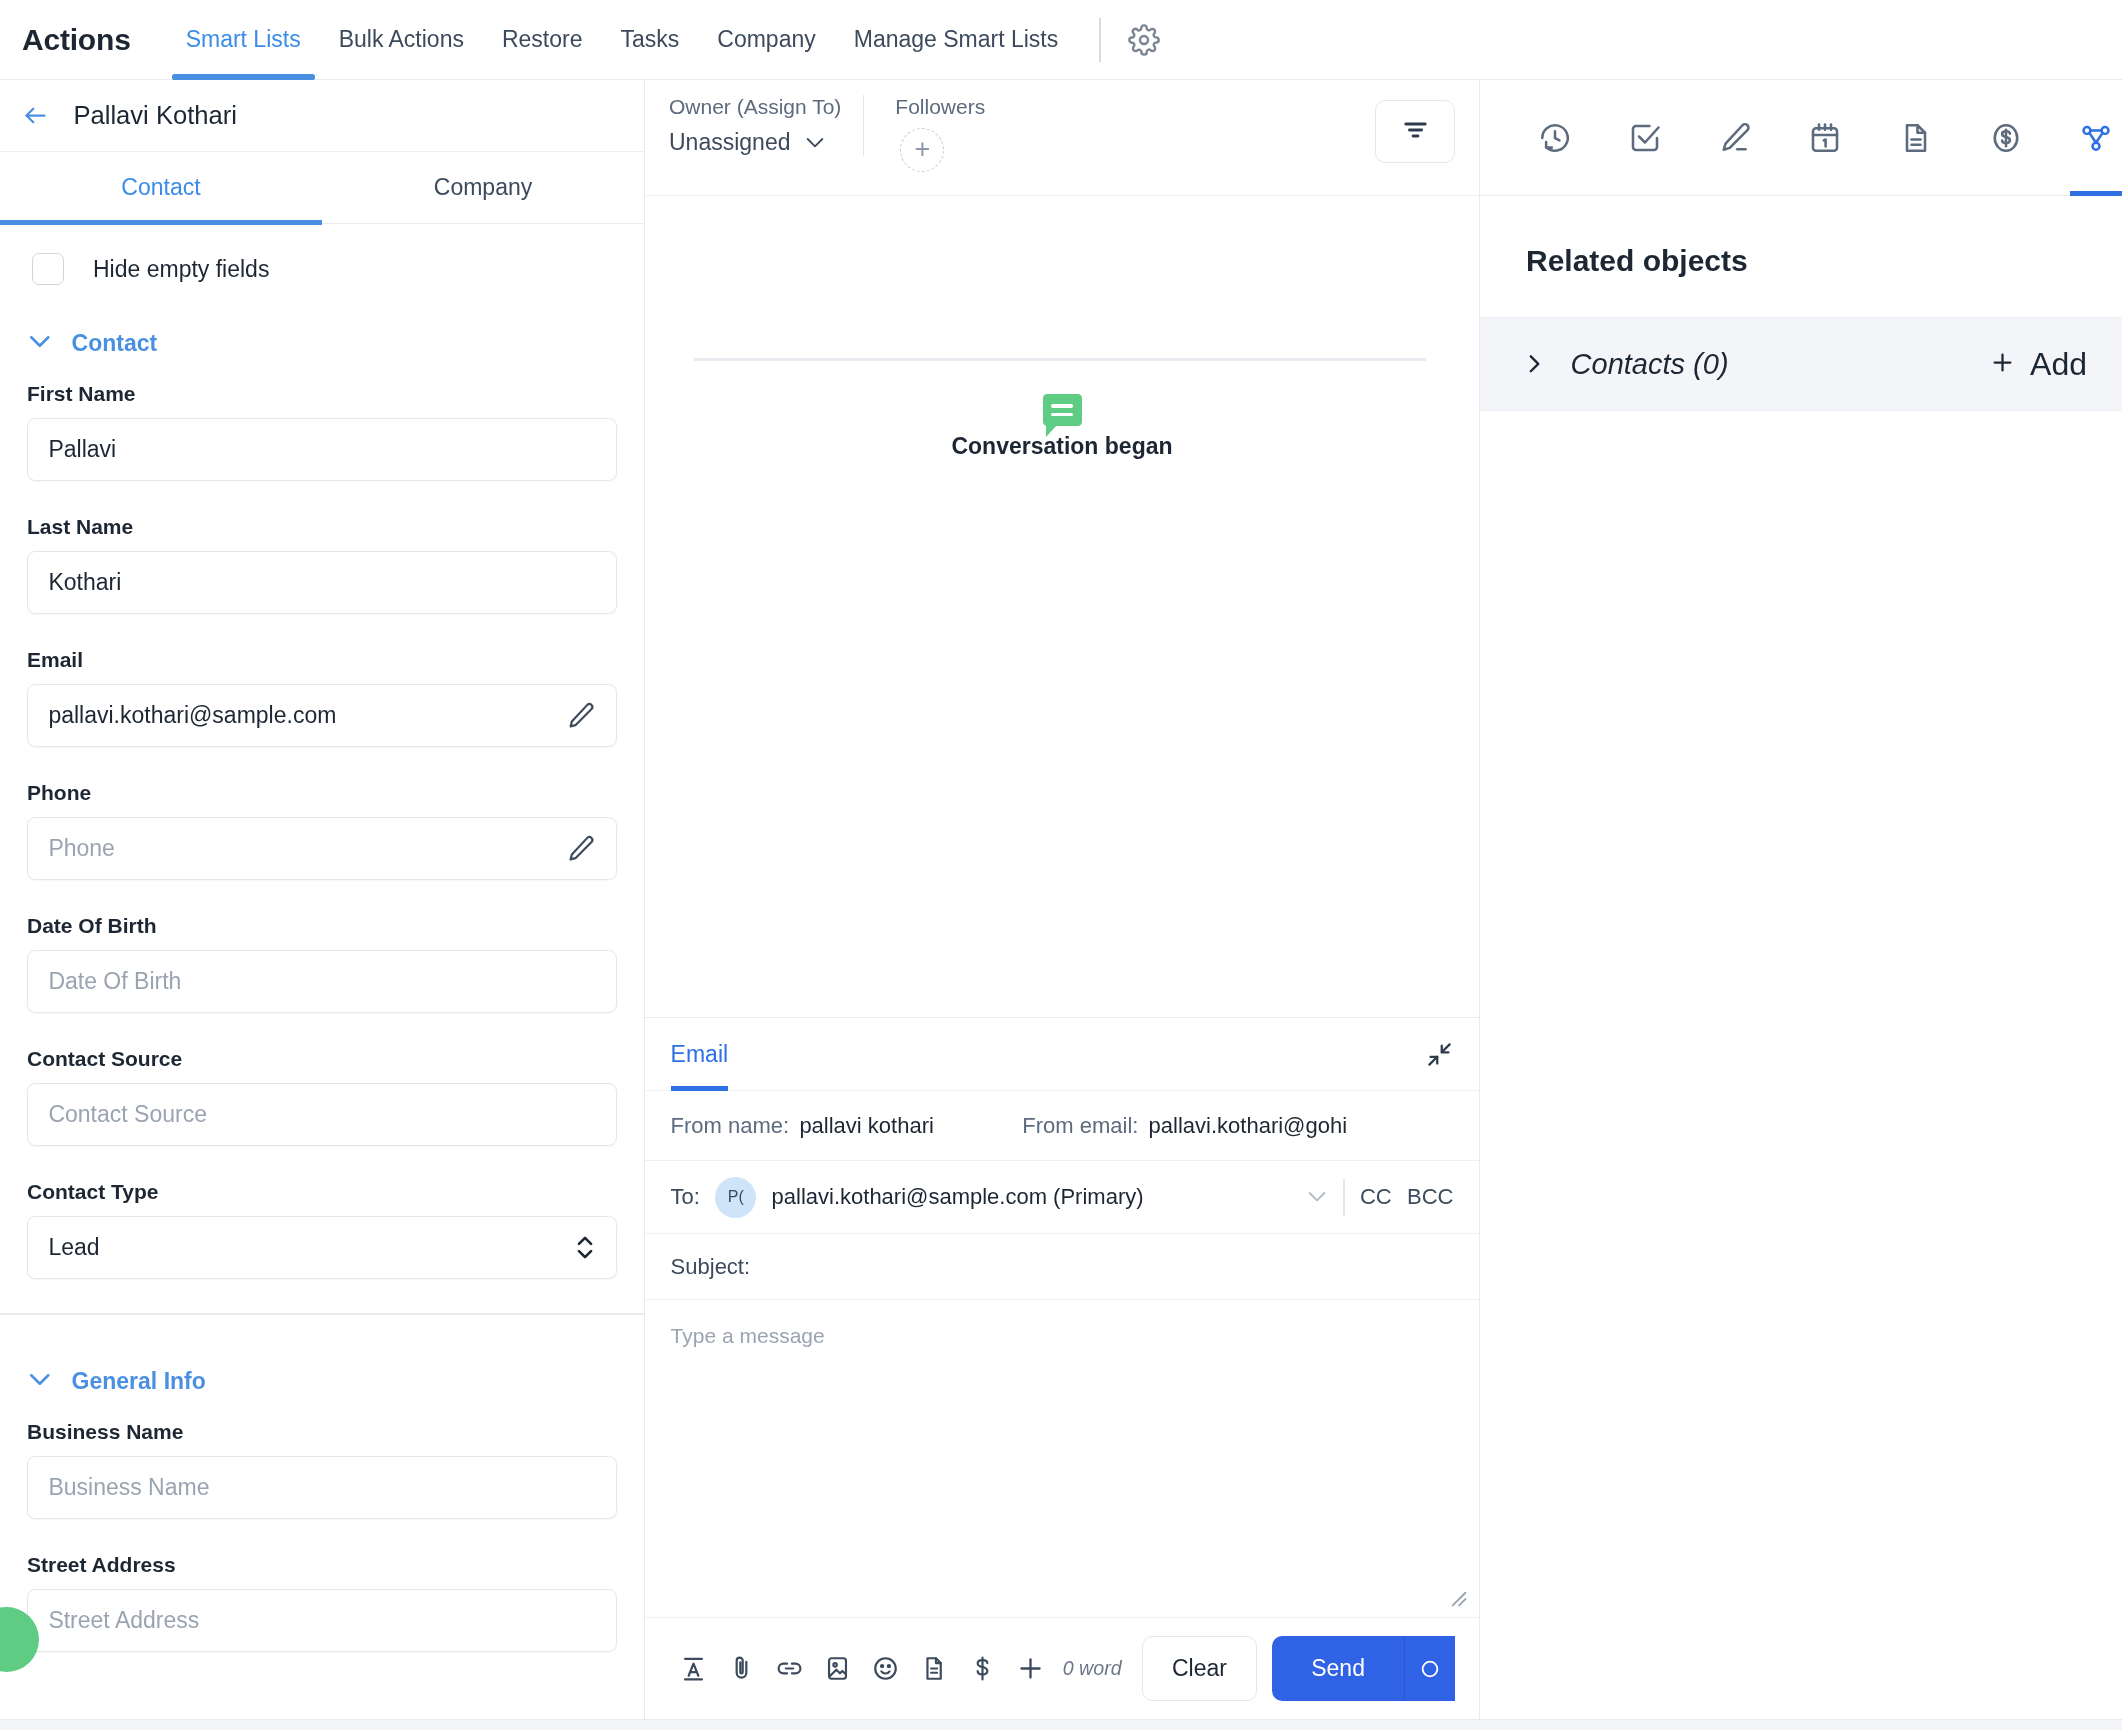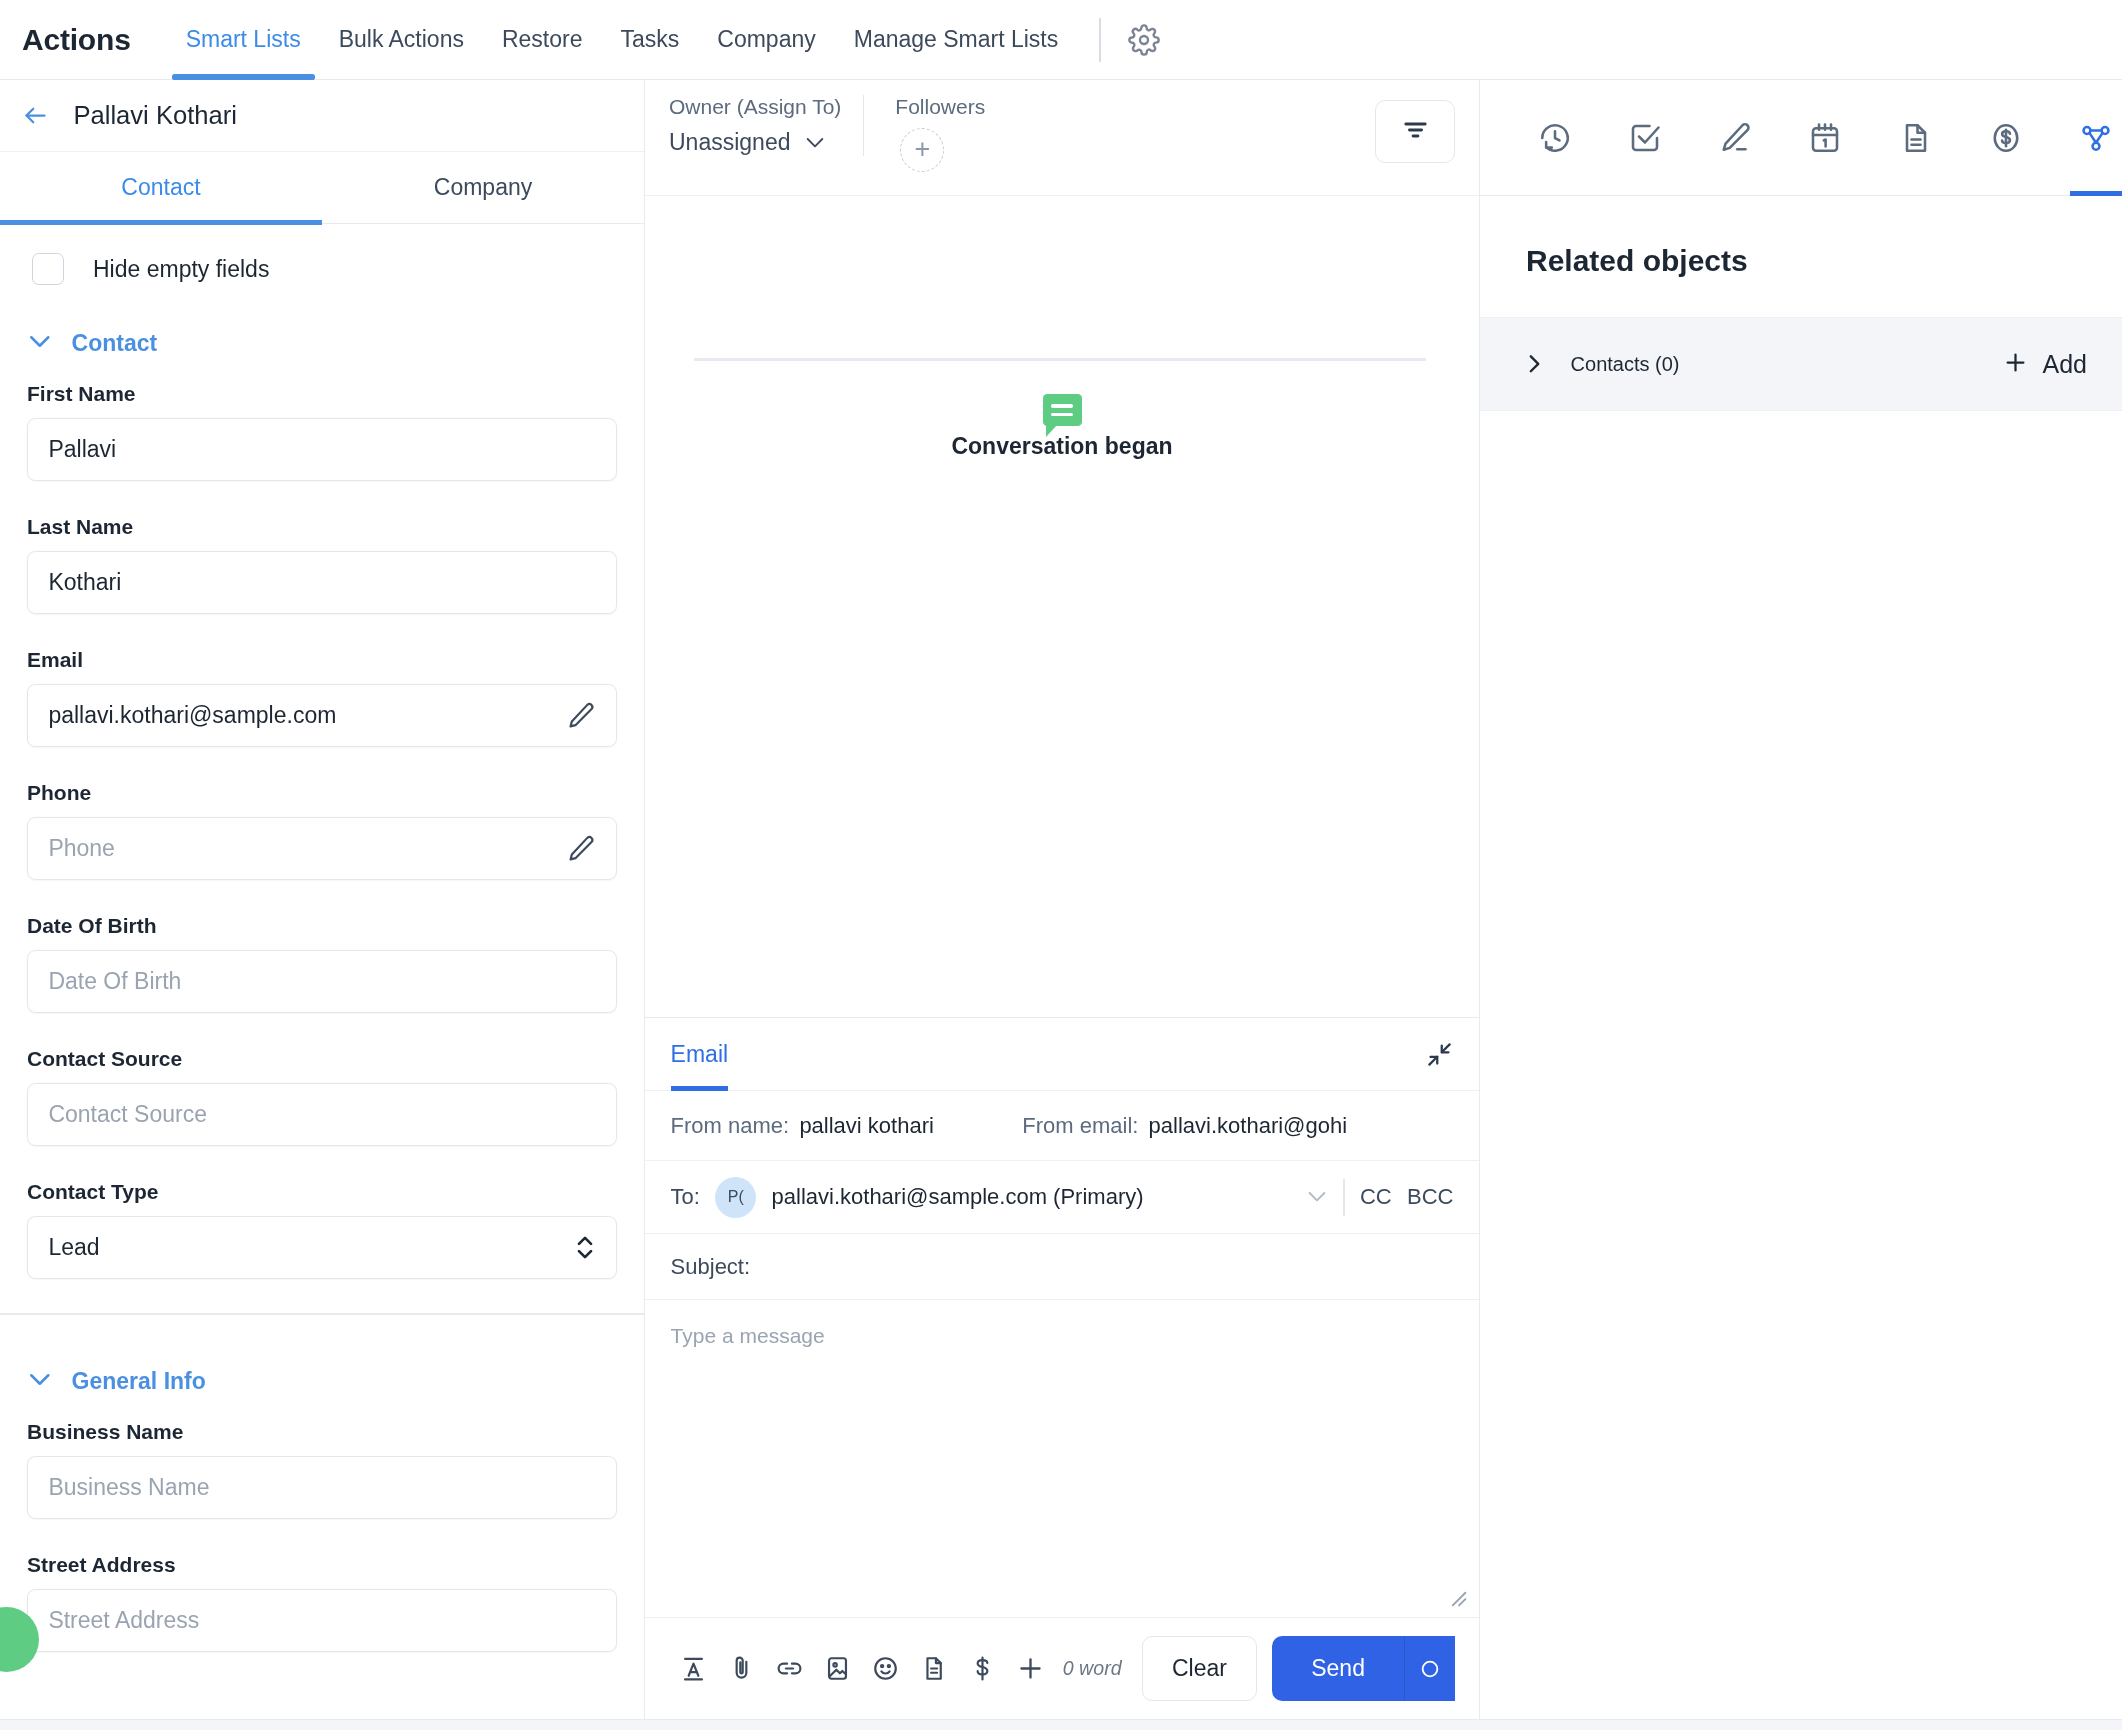--- a/index.html
+++ b/index.html
@@ -230,23 +230,23 @@
   .ricon.active { color: #2f6fe4; }
   .ricon.active::after {
     content: ""; position: absolute; left: 0; right: 0; bottom: 0; height: 4.3px; background: #2f6fe4;
   }
   .right-title { font-size: 30px; font-weight: bold; color: #1d2733; padding: 48px 0 39px 46px; }
   .rel-row {
     height: 94px; background: #f3f5f9; display: flex; align-items: center;
     padding: 0 36px 0 43px; border-top: 1.7px solid #eceff3; border-bottom: 1.7px solid #eceff3;
   }
   .rel-caret { cursor: pointer; display:flex; align-items:center; margin-right: 25.6px; }
-  .rel-label { font-size: 20px; color: #1d2733; }
+  .rel-label { font-size: 29px; color: #1d2733; font-style: italic; }
   .rel-add { margin-left: auto; display: flex; align-items: center; gap: 13.6px; cursor: pointer; }
-  .rel-add-txt { font-size: 25px; color: #1d2733; }
+  .rel-add-txt { font-size: 32px; color: #1d2733; }
 
   
   .fab {
     position: fixed; left: -25.6px; bottom: 58px;
     width: 65px; height: 65px; border-radius: 50%; background: #5fcc84; z-index: 30;
   }
   
   .bottom-strip { height: 12px; background: #f3f5f9; border-top: 1.7px solid #e7eaee; }
 </style>
 </head>

